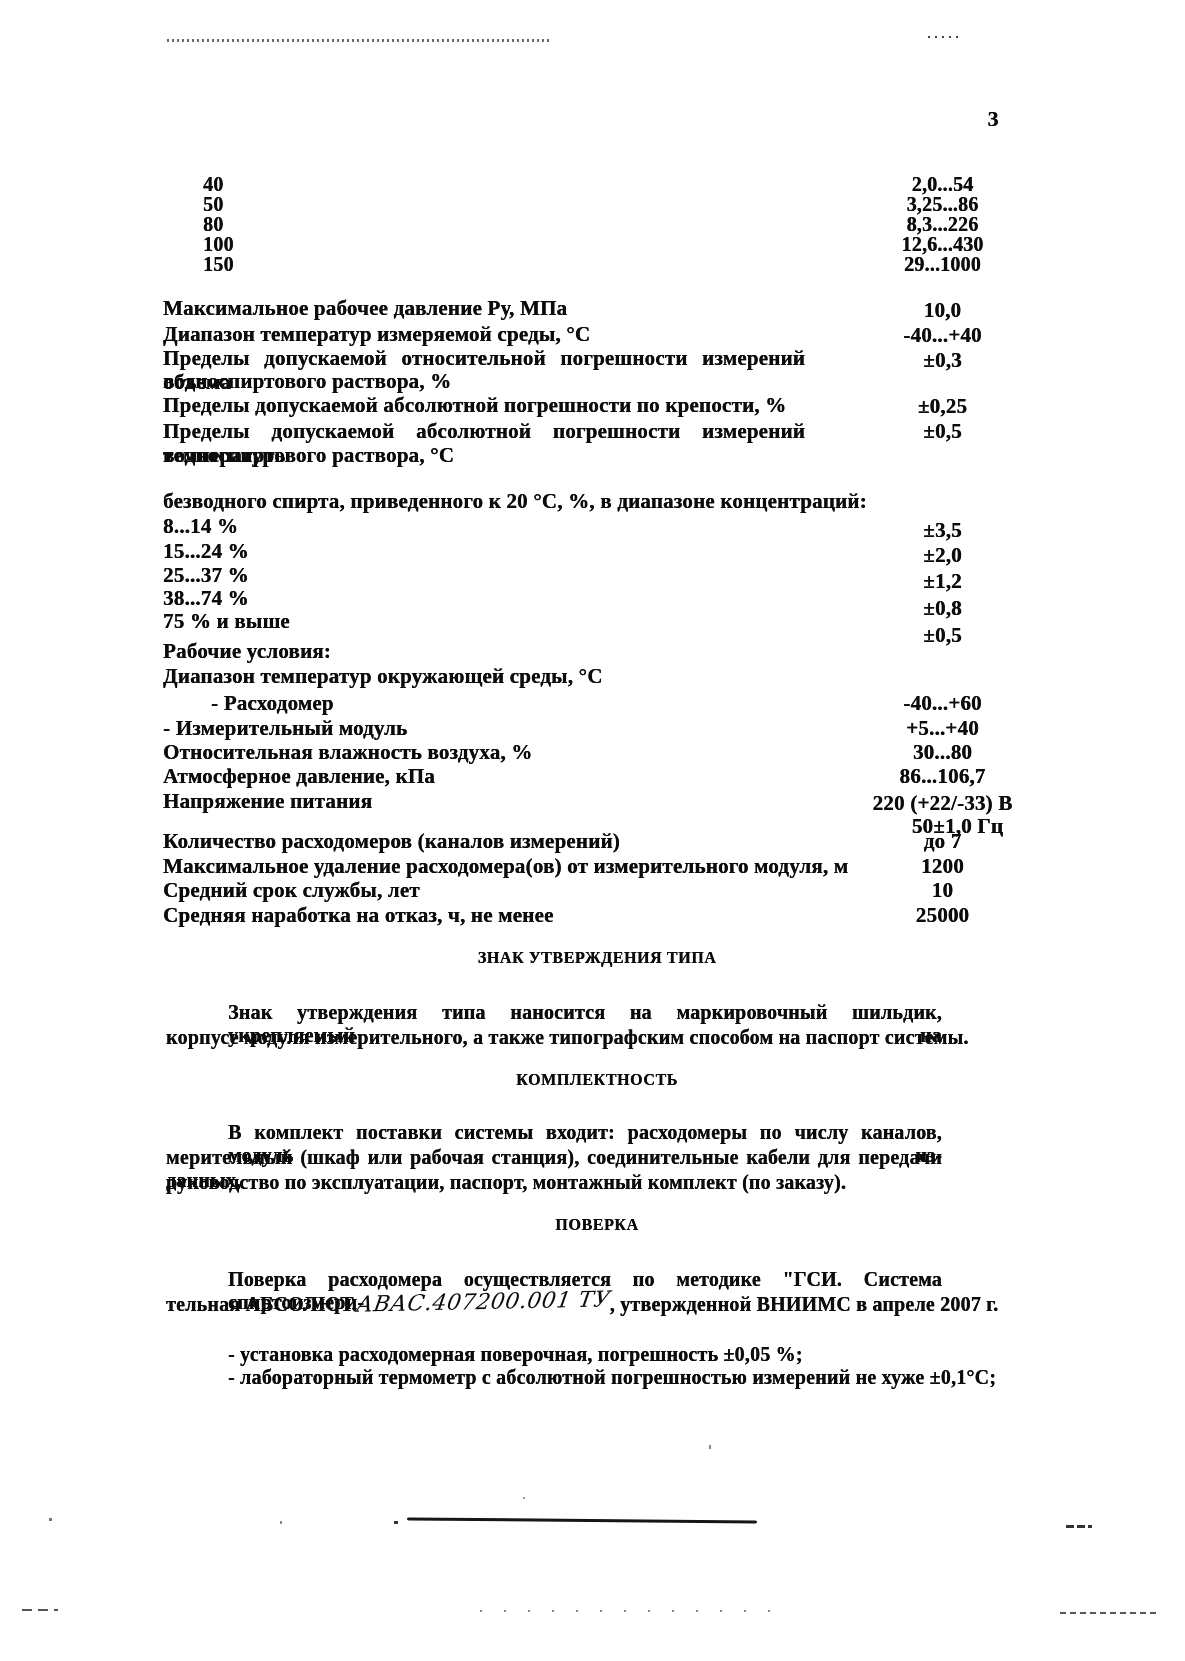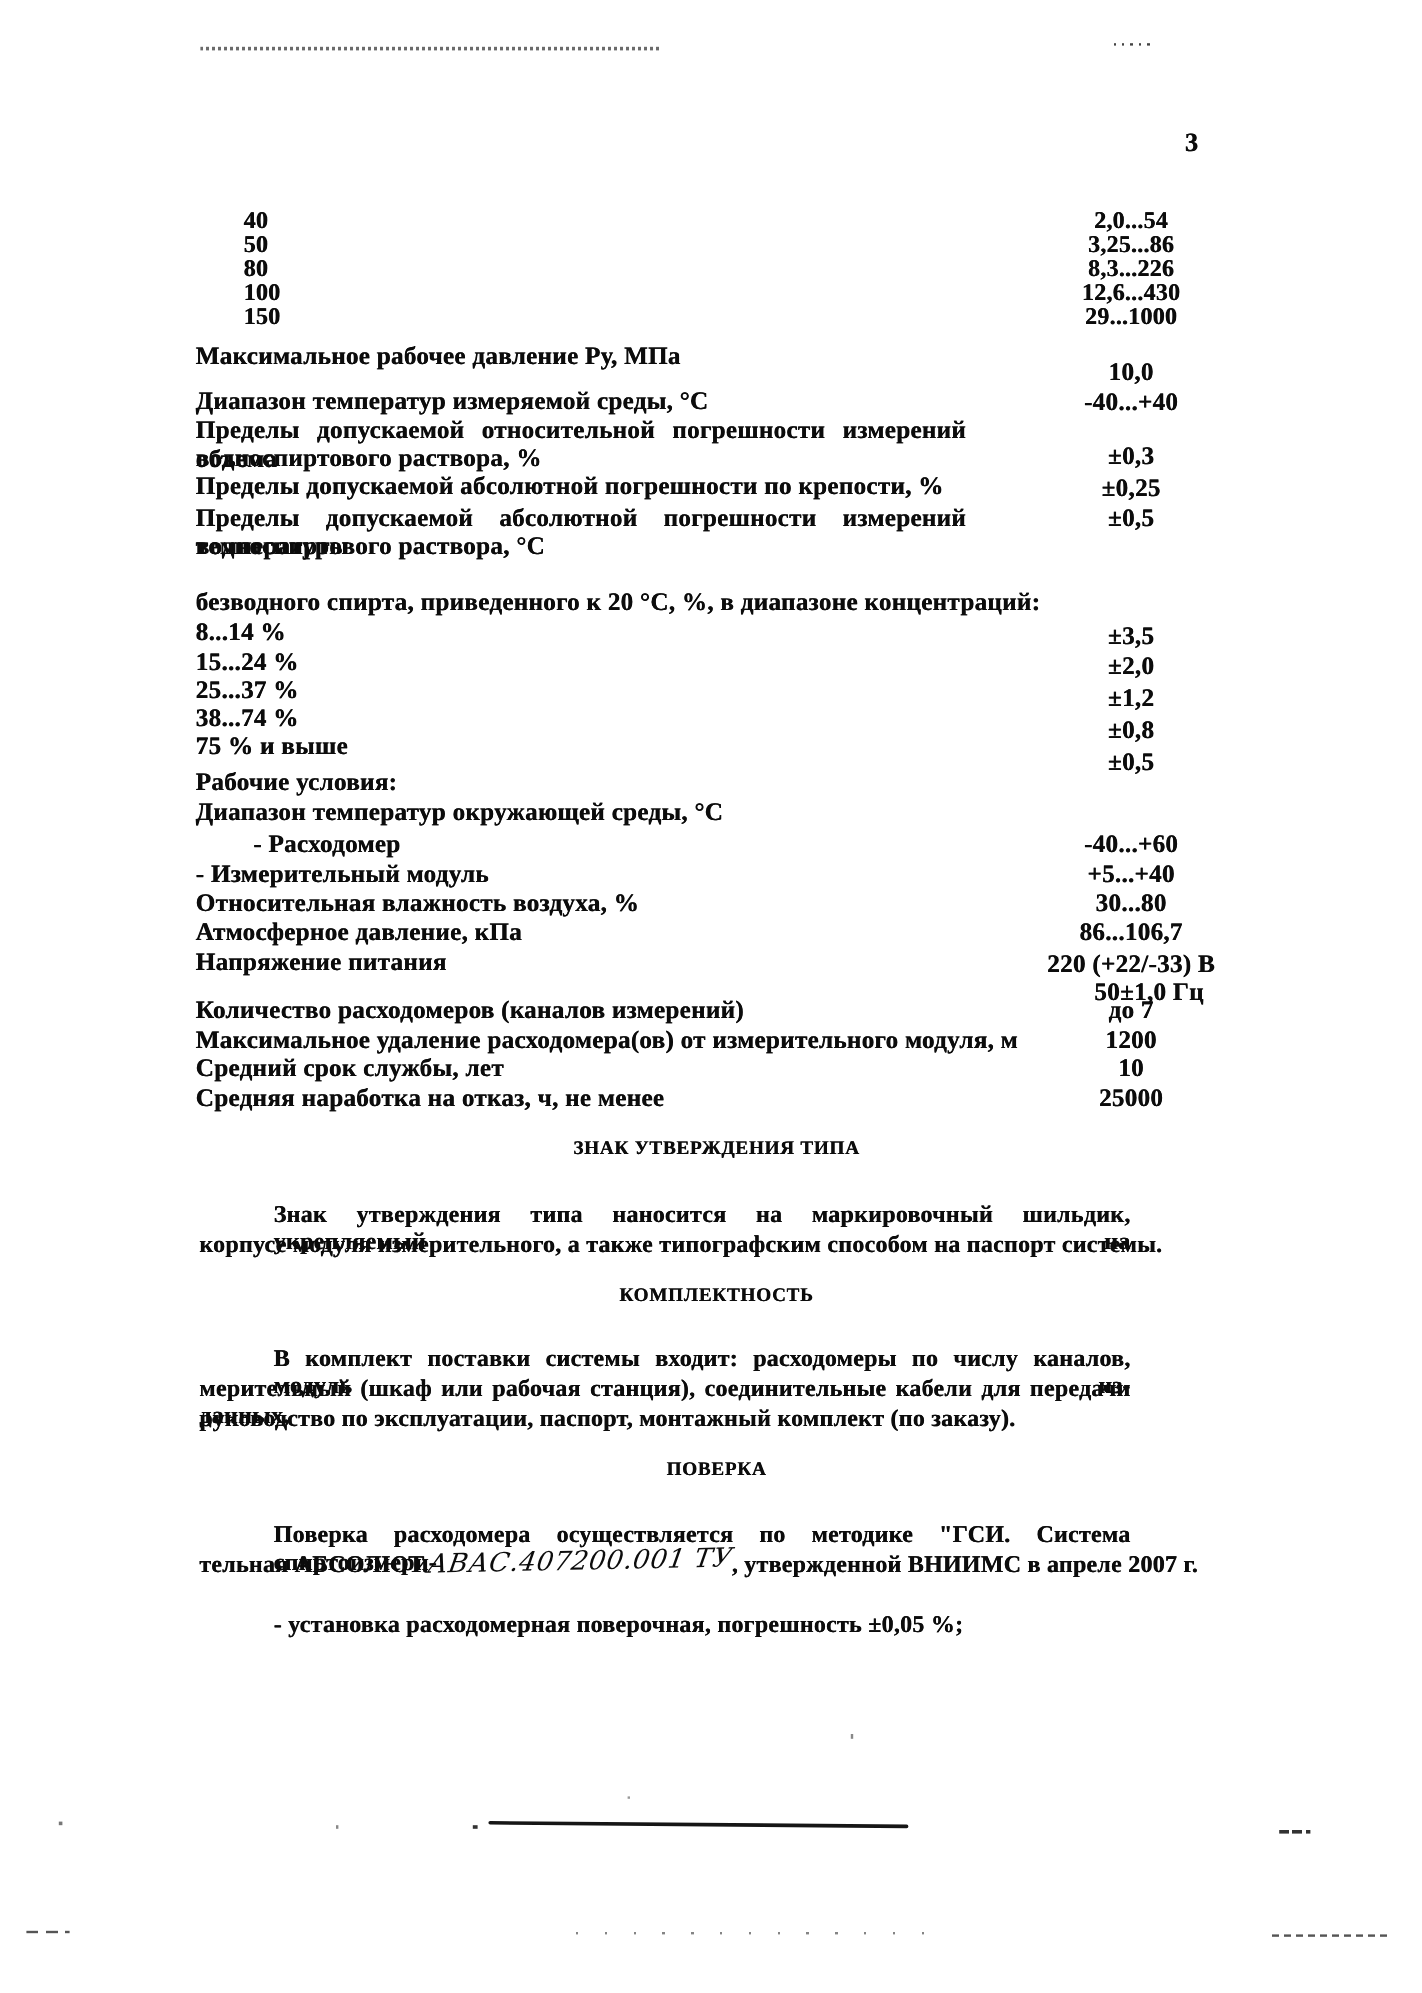--- a/index.html
+++ b/index.html
@@ -54,29 +54,29 @@
   <div class="t ft val" style="top:173px;left:855px;">2,0...54</div>
   <div class="t ft" style="top:193px;">50</div>
   <div class="t ft val" style="top:193px;left:855px;">3,25...86</div>
   <div class="t ft" style="top:213px;">80</div>
   <div class="t ft val" style="top:213px;left:855px;">8,3...226</div>
   <div class="t ft" style="top:233px;">100</div>
   <div class="t ft val" style="top:233px;left:855px;">12,6...430</div>
   <div class="t ft" style="top:253px;">150</div>
   <div class="t ft val" style="top:253px;left:855px;">29...1000</div>
 
-  <div class="t lbl" style="top:284px;">Максимальное рабочее давление Ру, МПа</div>
+  <div class="t lbl" style="top:296px;">Максимальное рабочее давление Ру, МПа</div>
   <div class="t val" style="top:298px;">10,0</div>
 
   <div class="t lbl" style="top:322px;">Диапазон температур измеряемой среды, °С</div>
   <div class="t val" style="top:323px;">-40...+40</div>
 
   <div class="t lbl j" style="top:346px;">Пределы допускаемой относительной погрешности измерений объема</div>
   <div class="t lbl" style="top:369px;">водноспиртового раствора, %</div>
-  <div class="t val" style="top:368px;">±0,3</div>
+  <div class="t val" style="top:348px;">±0,3</div>
 
   <div class="t lbl" style="top:393px;">Пределы допускаемой абсолютной погрешности по крепости, %</div>
   <div class="t val" style="top:394px;">±0,25</div>
 
   <div class="t lbl j" style="top:419px;">Пределы допускаемой абсолютной погрешности измерений температуры</div>
   <div class="t lbl" style="top:443px;">водноспиртового раствора, °С</div>
   <div class="t val" style="top:419px;">±0,5</div>
 
   <div class="t lbl" style="top:489px;">безводного спирта, приведенного к 20 °С, %, в диапазоне концентраций:</div>
 
@@ -124,14 +124,15 @@
   <div class="t pline jl ind" style="top:1121px;">В комплект поставки системы входит: расходомеры по числу каналов, модуль из-</div>
   <div class="t pline jl" style="top:1146px;">мерительный (шкаф или рабочая станция), соединительные кабели для передачи данных,</div>
   <div class="t pline" style="top:1171px;">руководство по эксплуатации, паспорт, монтажный комплект (по заказу).</div>
 
   <div class="t h" style="top:1216px;">ПОВЕРКА</div>
   <div class="t pline jl ind" style="top:1268px;">Поверка расходомера осуществляется по методике "ГСИ. Система спиртоизмери-</div>
   <div class="t pline" style="top:1291px;">
     <span>тельная АБСОЛЮТ.</span><span class="hand">АВАС.407200.001 ТУ</span><span>, утвержденной ВНИИМС в апреле 2007 г.</span>
   </div>
   <div class="t pline ind" style="top:1343px;">- установка расходомерная поверочная, погрешность ±0,05 %;</div>
+  <div class="t pline ind" style="top:1366px;">- лабораторный термометр с абсолютной погрешностью измерений не хуже ±0,1°С;</div>
 
 </div>
 
 </body></html>

